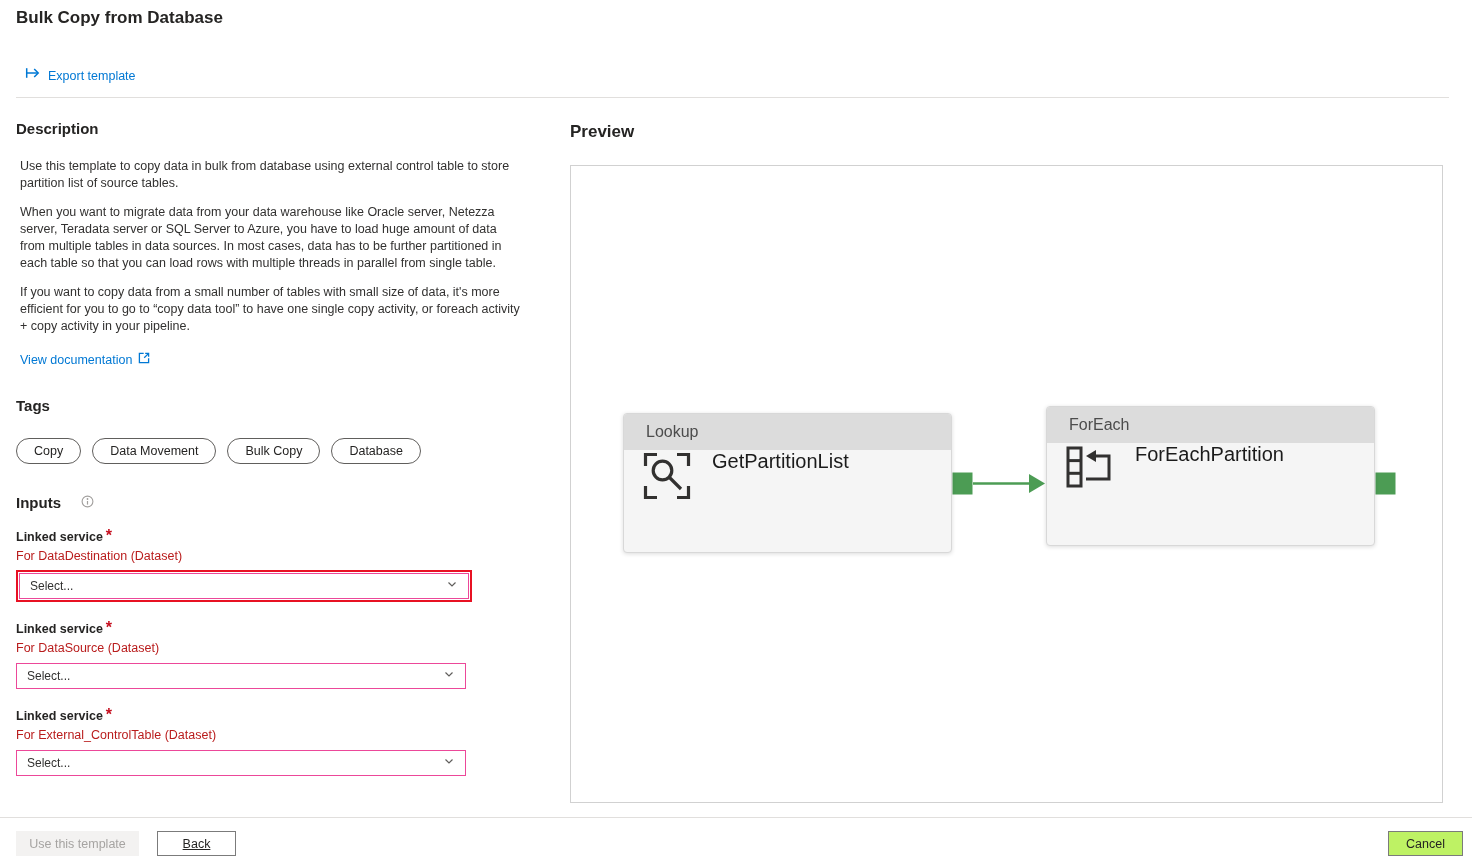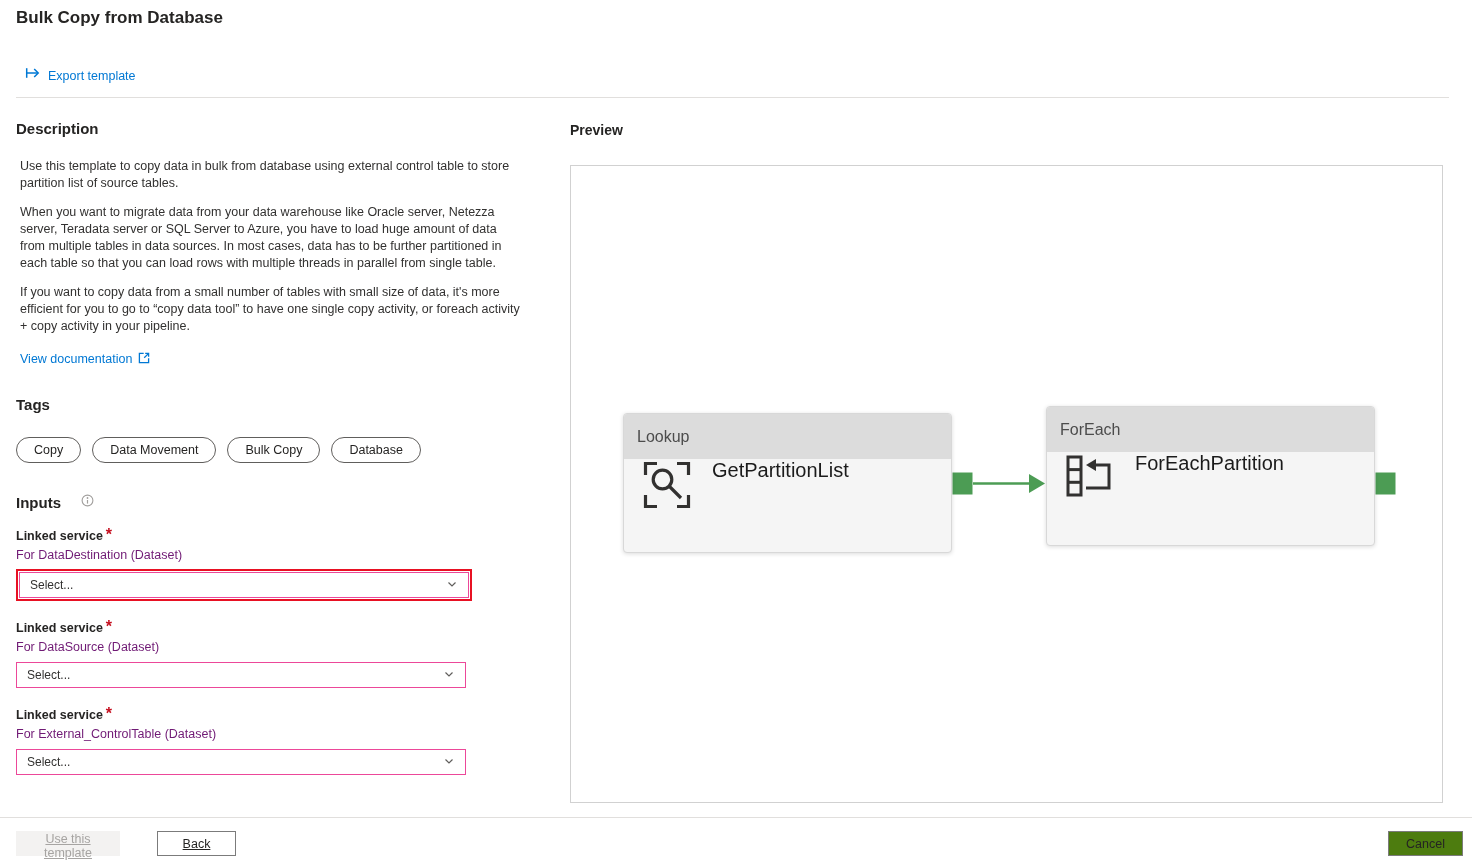--- a/index.html
+++ b/index.html
@@ -19,73 +19,73 @@
     color:#0078d4; font-size:12.5px; cursor:pointer;
   }
   .sep-top { position:absolute; left:16px; top:97px; width:1433px; border-top:1px solid #e1dfdd; }
 
   
   .left-col { position:absolute; left:16px; top:120px; width:512px; }
   .section-heading { font-size:15px; font-weight:700; color:#252423; margin:0; }
   .desc-p { font-size:12.5px; line-height:17px; color:#323130; margin:12px 0 0 4px; width:505px; }
   .desc-p.first { margin-top:21px; }
   .doc-link {
-    display:inline-flex; gap:6px; margin:17px 0 0 4px;
+    display:inline-flex; align-items:center; gap:6px; margin:17px 0 0 4px;
     color:#0078d4; font-size:12.5px; cursor:pointer;
   }
   .tags-heading { margin-top:29px; }
   .pills { margin-top:24px; display:flex; gap:11px; }
   .pill {
     display:inline-flex; align-items:center; justify-content:center;
     padding:5px 17px; border:1px solid #605e5c; border-radius:14px;
     font-size:12.5px; color:#252423; background:#fff; cursor:pointer; white-space:nowrap;
   }
   .inputs-heading-row { margin-top:30px; display:flex; align-items:center; gap:20px; }
   .field { margin-top:15px; }
   .field-label { font-size:12.5px; font-weight:700; color:#252423; }
   .req { color:#c50f1f; margin-left:3px; font-weight:700; }
-  .field-sub { font-size:12.5px; color:#701a75; margin-top:4px; }
+  .field-sub { font-size:12.5px; color:#b91c1c; margin-top:4px; }
   .select {
     margin-top:8px; width:450px; height:26px; background:#fff;
     border:1px solid #ec4899; display:flex; align-items:center; justify-content:space-between;
     padding:0 10px; font-size:12px; color:#323130; cursor:pointer;
   }
   .red-ring {
     margin-top:7px; width:456px; border:2px solid #e81123; padding:1px; background:#fff;
   }
   .red-ring .select { margin-top:0; width:450px; }
 
   
-  .preview-heading { position:absolute; left:570px; top:122px; font-size:14px; font-weight:700; }
+  .preview-heading { position:absolute; left:570px; top:122px; font-size:17px; font-weight:700; }
   .canvas {
     position:absolute; left:570px; top:165px; width:873px; height:638px;
     border:1px solid #d1d1d1; background:#fff;
   }
   .node {
     position:absolute; width:329px; height:140px;
     border:1px solid #d8d8d8; border-radius:4px; background:#f5f5f5;
     box-shadow:0 1px 4px rgba(0,0,0,0.14); cursor:pointer;
   }
   .node-header {
-    height:45px; background:#dcdcdc; border-radius:3px 3px 0 0;
-    display:flex; align-items:center; padding-left:13px;
+    height:36px; background:#dcdcdc; border-radius:3px 3px 0 0;
+    display:flex; align-items:center; padding-left:22px;
     font-size:16px; color:#4c4c4c;
   }
   .node-body { height:93px; display:flex; align-items:flex-start; padding-left:17px; }
   .node-name { font-size:20px; color:#1b1b1b; margin-left:19px; }
   .node-lookup  { left:52px;  top:247px; }
   .node-foreach { left:475px; top:240px; }
   .connector-layer { position:absolute; left:0; top:0; width:871px; height:636px; pointer-events:none; }
 
   
   .footer-sep { position:absolute; left:0; top:817px; width:1472px; border-top:1px solid #e1dfdd; }
   .btn { position:absolute; top:831px; height:25px; font-size:12.5px; font-family:"Liberation Sans",sans-serif; cursor:pointer; }
-  .btn-use { left:16px; width:104px; background:#f3f2f1; color:#a6a4a2; border:none; cursor:default;text-decoration:underline; }
+  .btn-use { left:16px; width:123px; background:#f3f2f1; color:#a6a4a2; border:none; cursor:default; }
   .btn-back { left:157px; width:79px; background:#fff; border:1px solid #7b7b7b; color:#252423;text-decoration:underline; }
-  .btn-cancel { left:1388px; width:75px; background:#4d7c0f; border:1px solid #7b7b7b; color:#252423; }
+  .btn-cancel { left:1388px; width:75px; background:#bef264; border:1px solid #7b7b7b; color:#252423; }
 </style>
 </head>
 <body>
 
 <div class="page-title">Bulk Copy from Database</div>
 
 <div class="export-link">
   <span>
     <svg width="15" height="14" viewBox="0 0 15 14" fill="none" stroke="#0078d4" stroke-width="1.5">
       <line x1="1.7" y1="2.2" x2="1.7" y2="11.8"></line>

